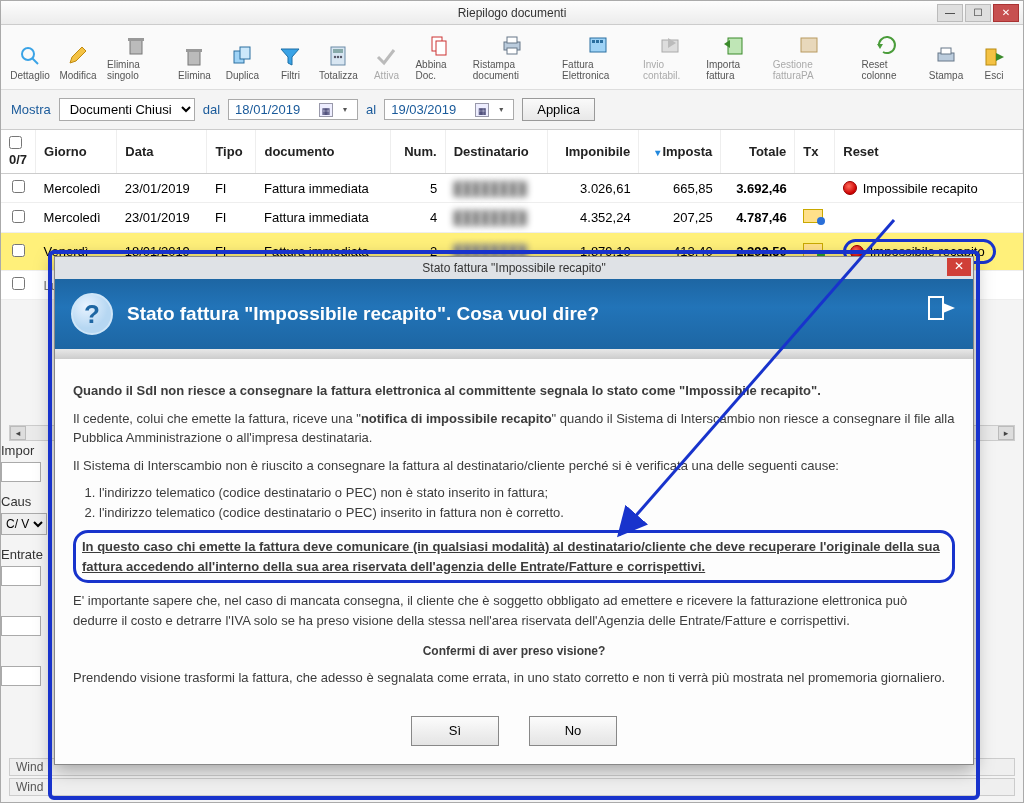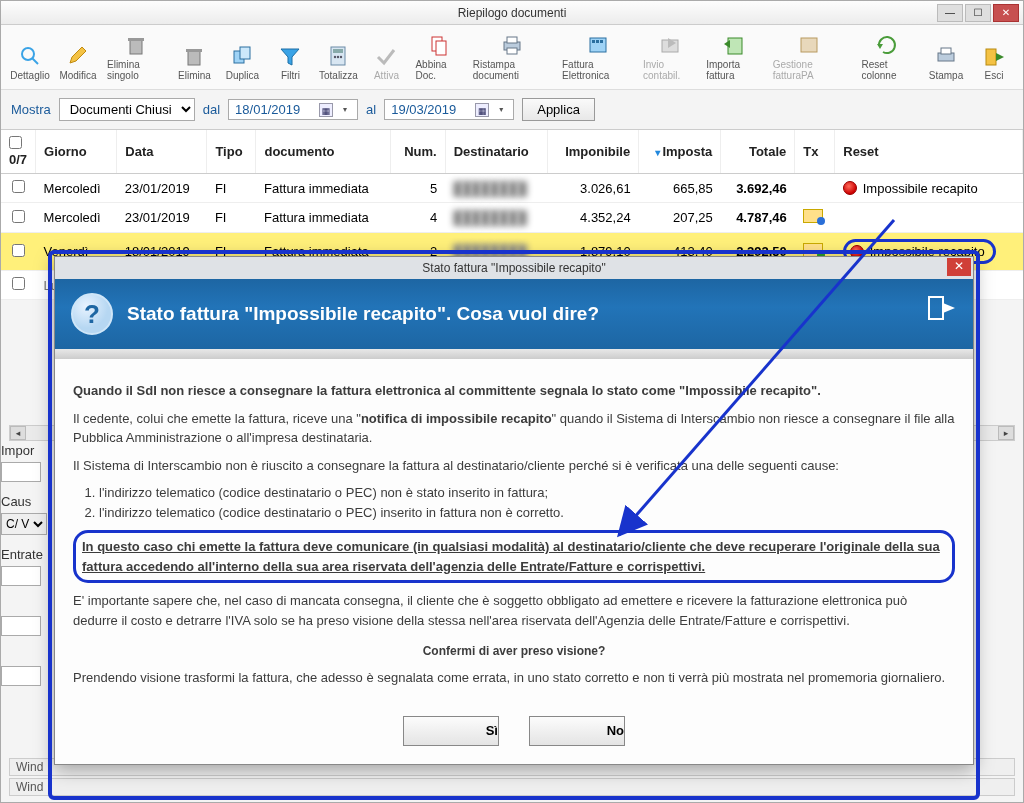--- a/index.html
+++ b/index.html
@@ -298,26 +298,25 @@
   }
   .modal .mbody .hl-box b { text-decoration:underline; }
   .modal .mbody .confirm {
     text-align:center;font-weight:bold;font-size:12px;margin:12px 0 8px;
   }
   .modal .mbuttons {
     display:flex;justify-content:center;gap:30px;
     padding:10px 0 18px;
   }
   .mbtn {
-    width:96px;height:30px;
+    width:88px;height:30px;
     background:linear-gradient(#fcfcfc,#e4e4e4);
     border:1px solid #888;
-    font-size:13px;font-weight:bold;
+    font-size:13px;font-weight:normal;
     cursor:pointer;
-    text-align:right;
   }
 
   
   .arrow-svg {
     position:absolute;
     left:54px; top:200px;
     width:930px; height:400px;
     z-index:70;
     pointer-events:none;
   }

